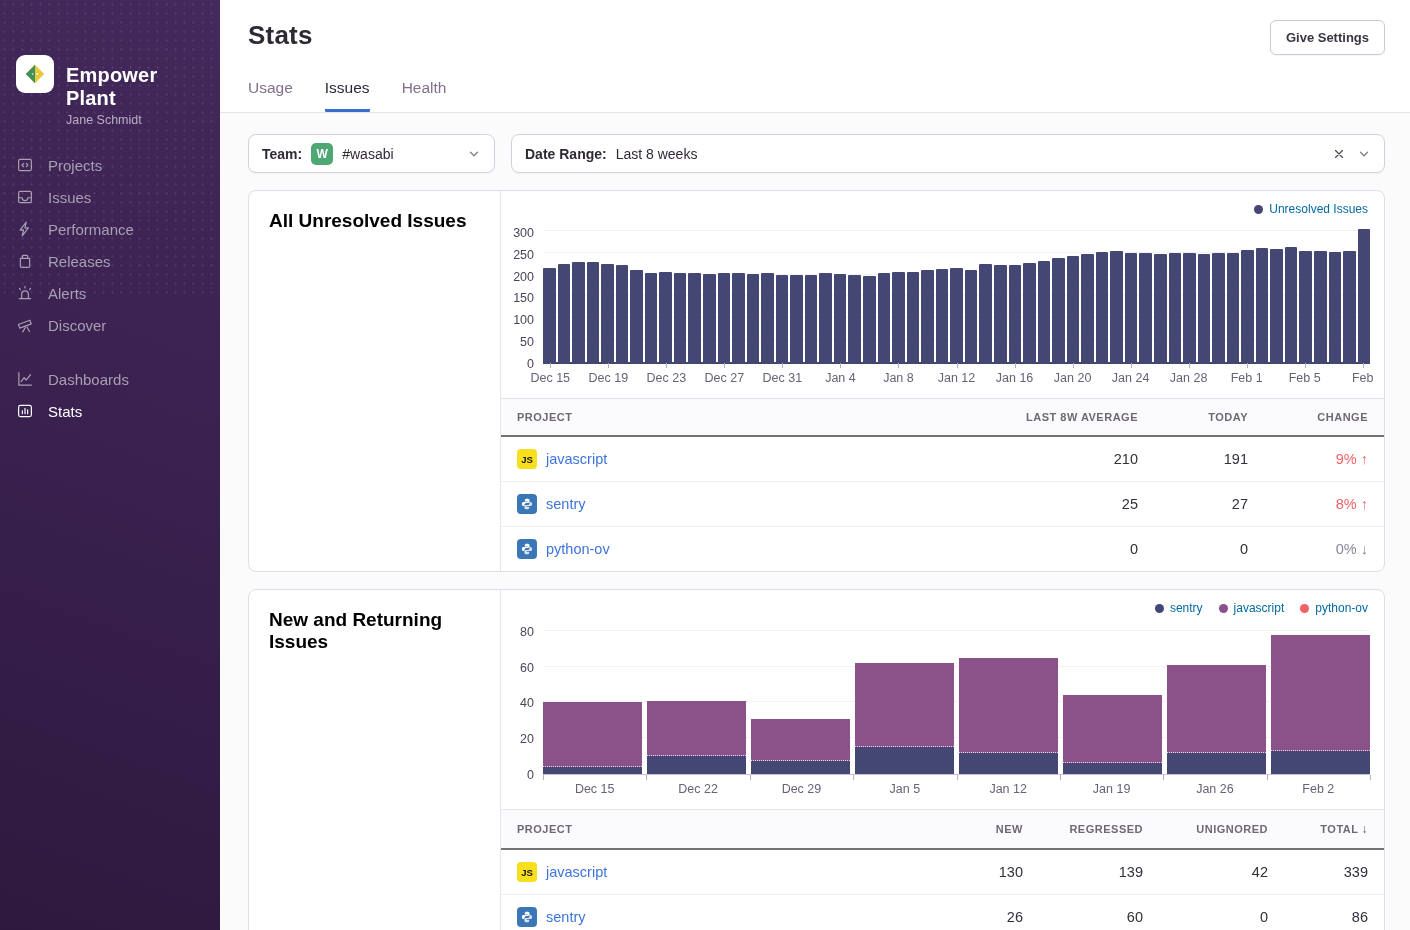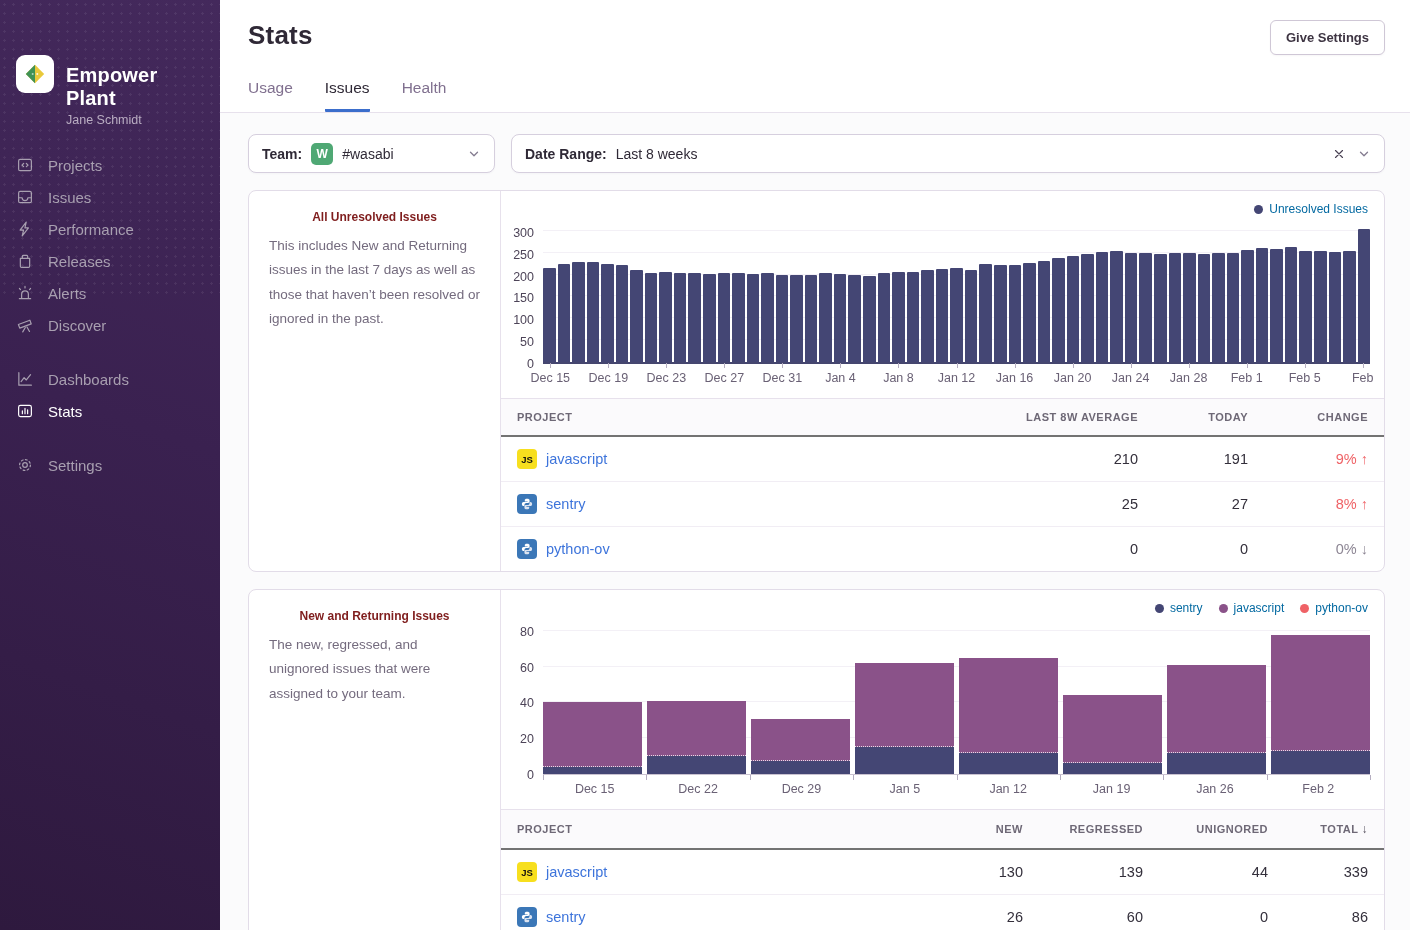--- a/index.html
+++ b/index.html
@@ -67,21 +67,21 @@
   .chev svg, .clear-x svg{ width:14px; height:14px; }
   .ml-auto{ margin-left:auto; }
   .clear-x{ margin-right:2px; color:#4a4254; }
 
   
   .panel{
     margin-top:17px; background:#fff; border:1px solid #e2dce8; border-radius:8px;
     display:grid; grid-template-columns:252px 1fr; overflow:hidden;
   }
   .panel-left{ padding:19px 20px; border-right:1px solid #e7e1ec; }
-  .panel-title{ font-size:12px; font-weight:bold; color:#7f1d1d; margin-bottom:10px;text-align:center; }
+  .panel-title{ font-size:19px; font-weight:bold; color:#000000; margin-bottom:10px; }
   .panel-desc{ font-size:13.5px; color:#746b7e; line-height:1.8; }
 
   
   .chart{ padding:9px 14px 0 0; }
   .legend{ display:flex; justify-content:flex-end; gap:16px; height:18px; align-items:center; padding-right:2px; }
   .legend-item{ display:flex; align-items:center; gap:6px; font-size:12px; color:#0369a1; cursor:pointer; }
   .legend-dot{ width:9px; height:9px; border-radius:50%; }
   .plot-row{ display:flex; margin-top:6px; }
   .ygutter{ width:42px; position:relative; flex:0 0 42px; }
   .ylab{ position:absolute; right:9px; font-size:12.5px; color:#4d4458; transform:translateY(50%); }
@@ -211,31 +211,20 @@
           <div class="side-item active">
             <span class="side-icon">
               <svg viewBox="0 0 24 24" fill="none" stroke="currentColor" stroke-width="1.6" stroke-linecap="round" stroke-linejoin="round">
                 <rect x="3.5" y="4.5" width="17" height="15" rx="2.5"></rect>
                 <path d="M8.5 15.5v-3.6M12 15.5V8.6M15.5 15.5v-5"></path>
               </svg>
             </span>
             <span class="side-label">Stats</span>
           </div>
         </div>
-        <div class="nav-group">
-          <div class="side-item">
-            <span class="side-icon">
-              <svg viewBox="0 0 24 24" fill="none" stroke="currentColor" stroke-width="1.6" stroke-linecap="round">
-                <circle cx="12" cy="12" r="3.1"></circle>
-                <circle cx="12" cy="12" r="7.2" stroke-dasharray="2.4 3.2"></circle>
-              </svg>
-            </span>
-            <span class="side-label">Settings</span>
-          </div>
-        </div>
       </nav>
   </aside>
 
   <main class="main">
     <header class="main-header">
       <div class="header-top">
         <h1 class="page-title">Stats</h1>
         <button class="feedback-btn">Give Settings</button>
       </div>
       <nav class="tabs" id="tabs">
@@ -269,21 +258,20 @@
             <svg viewBox="0 0 24 24" fill="none" stroke="currentColor" stroke-width="2.2" stroke-linecap="round" stroke-linejoin="round">
                 <path d="M6 9l6 6 6-6"></path>
               </svg>
           </span>
         </div>
       </div>
 
       <section class="panel">
         <div class="panel-left">
           <h2 class="panel-title">All Unresolved Issues</h2>
-          <p class="panel-desc">This includes New and Returning issues in the last 7 days as well as those that haven’t been resolved or ignored in the past.</p>
         </div>
         <div class="panel-right">
           <div class="chart" id="chart1">
               <div class="legend">
                 <span class="legend-item">
                   <span class="legend-dot" style="background: rgb(68, 70, 116);"></span>
                   <span>Unresolved Issues</span>
                 </span>
               </div>
               <div class="plot-row">
@@ -459,21 +447,20 @@
                   <td><span class="change neutral">0% ↓</span></td>
                 </tr>
               </tbody>
             </table>
         </div>
       </section>
 
       <section class="panel">
         <div class="panel-left">
           <h2 class="panel-title">New and Returning Issues</h2>
-          <p class="panel-desc">The new, regressed, and unignored issues that were assigned to your team.</p>
         </div>
         <div class="panel-right">
           <div class="chart" id="chart2">
               <div class="legend">
                 <span class="legend-item">
                   <span class="legend-dot" style="background: rgb(68, 70, 116);"></span>
                   <span>sentry</span>
                 </span>
                 <span class="legend-item">
                   <span class="legend-dot" style="background: rgb(138, 82, 137);"></span>
@@ -575,21 +562,21 @@
               <tbody>
                 <tr>
                   <td class="left">
                     <div class="proj-cell">
                       <span class="proj-icon js">JS</span>
                       <a class="proj-link">javascript</a>
                     </div>
                   </td>
                   <td>130</td>
                   <td>139</td>
-                  <td>44</td>
+                  <td>42</td>
                   <td>339</td>
                 </tr>
                 <tr>
                   <td class="left">
                     <div class="proj-cell">
                       <span class="proj-icon py">
                         <svg viewBox="0 0 24 24">
                           <path fill="#ffffff" d="M11.7 3c-2.2 0-3.5.9-3.5 2.6v1.9h4.8v.9H6.2C4.4 8.4 3.2 9.9 3.2 12s1.2 3.6 3 3.6h1.5v-2.3c0-1.7 1.4-3.1 3.1-3.1h3.1c1.4 0 2.5-1.1 2.5-2.5V5.6C16.4 3.9 14.5 3 12.8 3h-1.1z"></path>
                           <path fill="#dbe3f0" d="M12.3 21c2.2 0 3.5-.9 3.5-2.6v-1.9H11v-.9h6.8c1.8 0 3-1.5 3-3.6s-1.2-3.6-3-3.6h-1.5v2.3c0 1.7-1.4 3.1-3.1 3.1h-3.1c-1.4 0-2.5 1.1-2.5 2.5v2.1c0 1.7 1.9 2.6 3.6 2.6h1.1z"></path>
                         </svg>

